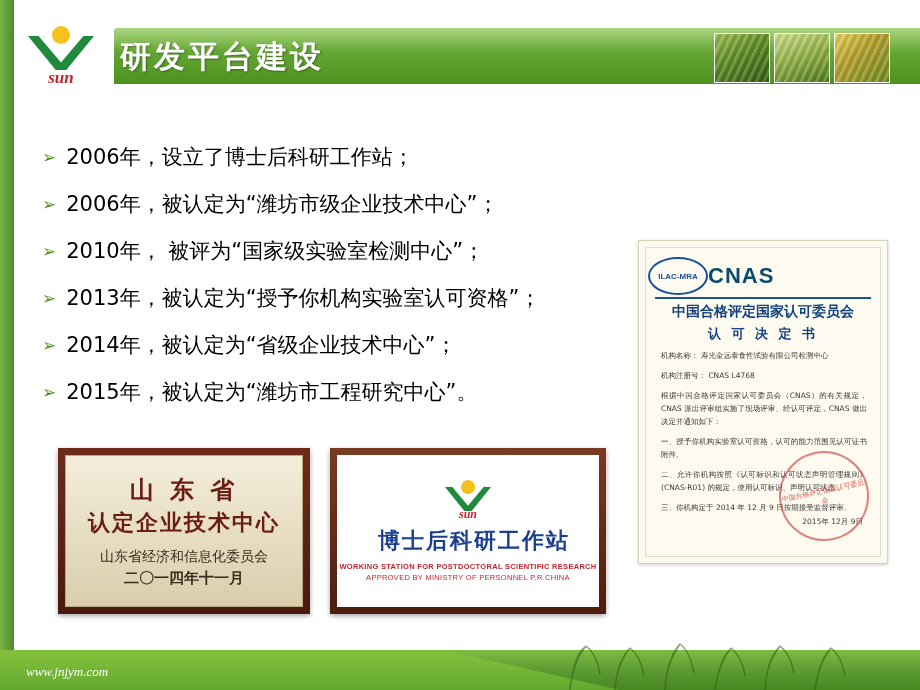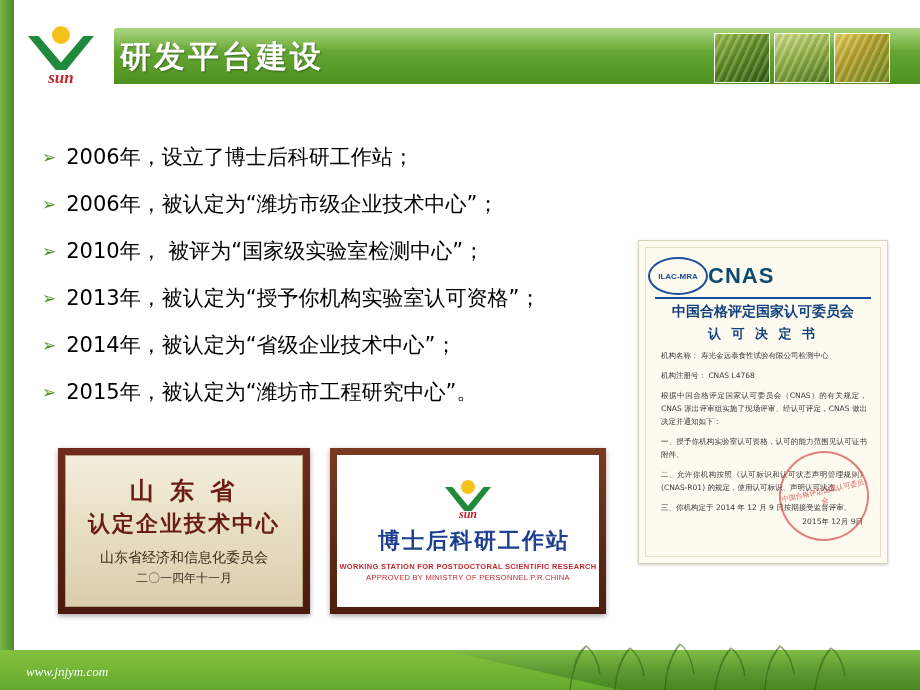--- a/index.html
+++ b/index.html
@@ -307,23 +307,24 @@
     font-family: "DejaVu Serif", "Liberation Serif", serif;
     margin-bottom: 10px;
   }
   .plaque-sd-l3 {
     font-size: 14px;
     color: #3b2b1c;
     font-family: "DejaVu Sans", sans-serif;
     margin-bottom: 3px;
   }
   .plaque-sd-l4 {
-    font-size: 12px;
+    font-size: 15px;
     color: #3b2b1c;
     font-family: "DejaVu Sans", sans-serif;
+    font-weight: bold;
   }
   
   .plaque-pd {
     position: absolute;
     left: 330px;
     top: 448px;
     width: 276px;
     height: 166px;
     background: linear-gradient(to bottom, #7a3a22, #4d1e0f);
     padding: 7px;

